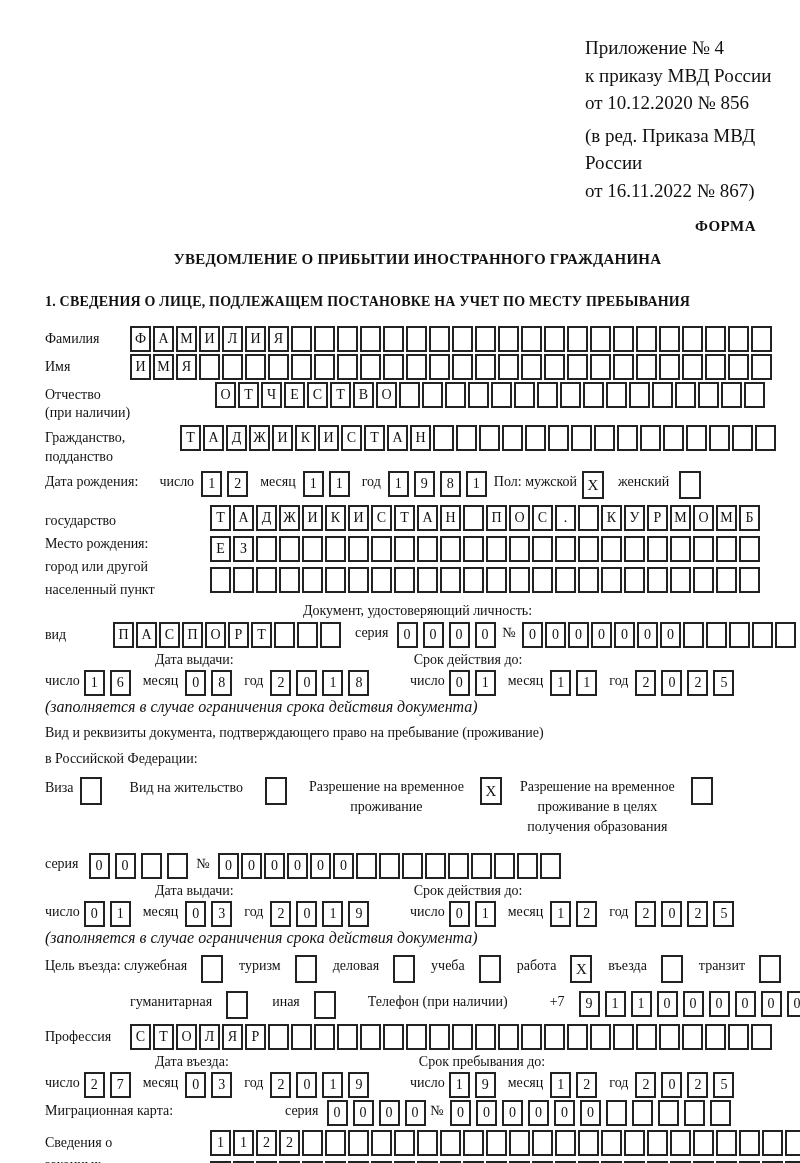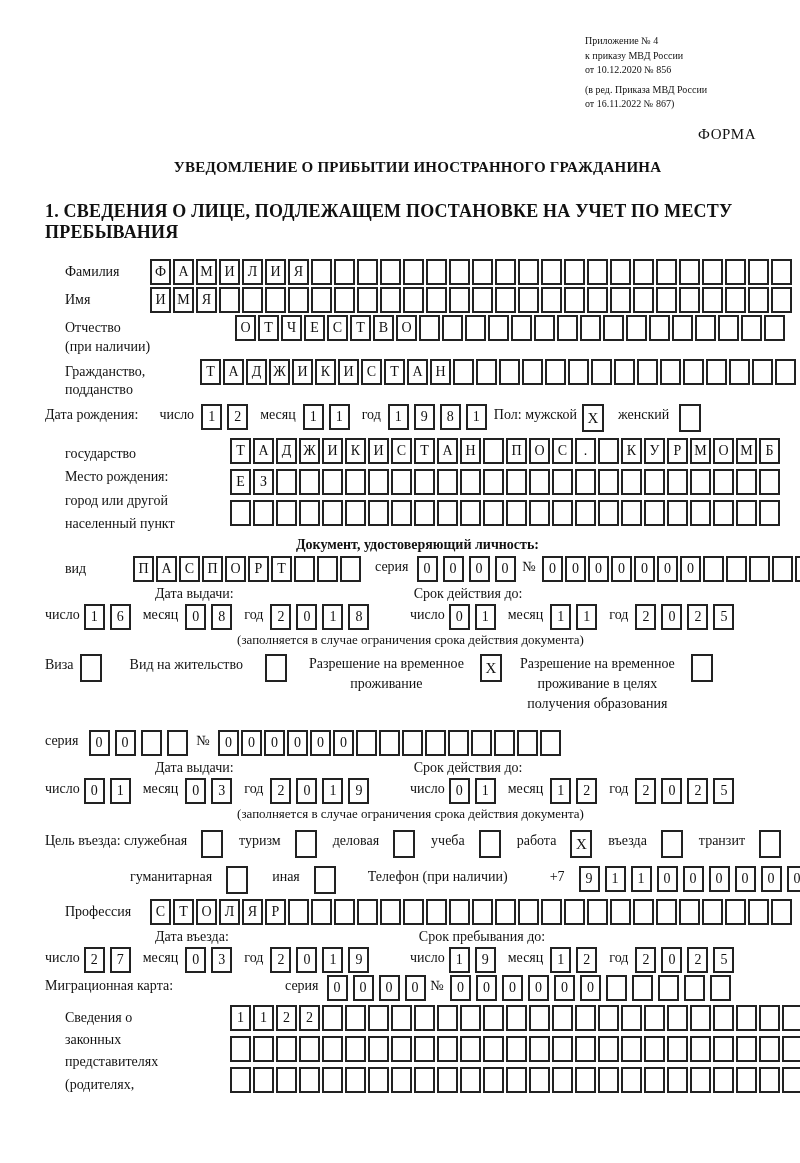--- a/index.html
+++ b/index.html
@@ -1,42 +1,42 @@
 <!DOCTYPE html>
 <html><head>
 <meta charset="utf-8">
 <style>
   html,body{margin:0;padding:0;background:#fff;}
   .page{width:800px;height:1163px;box-sizing:border-box;background:#fff;color:#111;
         font-family:"Liberation Serif", serif;font-size:14px;
         padding:34px 10px 0 45px;overflow:hidden;position:relative;}
   
   .hdr{display:flex;}
-  .appendix{margin-left:auto;width:195px;font-size:10px;line-height:1.45;margin-right:10px;}
+  .appendix{margin-left:auto;width:195px;font-size:19px;line-height:1.45;margin-right:10px;}
   .appendix .grp2{margin-top:5px;}
-  .forma{text-align:right;font-weight:normal;font-size:15px;letter-spacing:.5px;margin:14px 34px 0 0;}
+  .forma{text-align:right;font-weight:bold;font-size:15px;letter-spacing:.5px;margin:14px 34px 0 0;}
   .title{
     text-align:center;font-weight:bold;font-size:15px;line-height:1.55;margin-top:13px;letter-spacing:.2px;}
   .t-underline{display:inline-block;width:58px;border-bottom:2px solid #333;margin-left:10px;}
-  .sect{font-weight:bold;font-size:18px;margin-top:22px;letter-spacing:.2px;}
+  .sect{font-weight:bold;font-size:14px;margin-top:22px;letter-spacing:.2px;}
   
   .frow{display:flex;align-items:flex-start;margin-bottom:2px;}
-  .flabel{flex:none;line-height:1.35;margin-left:20px;}
+  .flabel{flex:none;line-height:1.35;}
   .cells{display:flex;flex:none;}
   .cell{flex:none;display:inline-block;box-sizing:border-box;width:21px;height:26px;border:2px solid #222;
         margin-right:2px;text-align:center;line-height:22px;font-size:14px;}
   .gap .cell{margin-right:5px;}
   .cbox{flex:none;display:inline-block;box-sizing:border-box;width:22px;height:28px;border:2px solid #222;
         text-align:center;line-height:24px;font-size:15px;}
   .dl{margin:3px 7px 0 7px;flex:none;}
   .lead{margin-top:3px;flex:none;}
   .half-l{display:flex;align-items:flex-start;width:365px;flex:none;}
   .half-r{display:flex;align-items:flex-start;flex:none;}
   .datelbls{display:flex;margin:4px 0 2px 0;}
-  .note{font-size:13px;text-align:center;padding-right:14px;margin:1px 0 4px 0;}
+  .note{font-size:16px;text-align:left;padding-right:14px;margin:1px 0 4px 0;font-style:italic;}
   .para{line-height:1.8;margin-top:4px;}
   .pml{flex:none;text-align:center;line-height:1.45;}
   .permit-row{margin-top:6px;min-height:68px;}
   .purpose-row{align-items:flex-start;margin-top:8px;gap:8px;}
   .purpose-row .cbox{margin:0 8px 0 6px;}
   .mr-cells .frow{margin-bottom:5px;}
 </style>
 </head>
 <body>
 
@@ -311,21 +311,21 @@
             <span class="cell"></span>
             <span class="cell"></span>
             <span class="cell"></span>
             <span class="cell"></span>
             <span class="cell"></span>
           </span>
         </div>
     </span>
   </div>
 
-  <div style="text-align:center;font-weight:bold;margin:0 0 3px 0">Документ, удостоверяющий личность:</div>
+  <div style="text-align:center;font-weight:normal;margin:0 0 3px 0">Документ, удостоверяющий личность:</div>
 
   <div class="frow">
     <span class="flabel" style="width:68px;margin-top:4px">вид</span>
     <span class="cells">
         <span class="cell">П</span>
         <span class="cell">А</span>
         <span class="cell">С</span>
         <span class="cell">П</span>
         <span class="cell">О</span>
         <span class="cell">Р</span>
@@ -398,20 +398,24 @@
       <span class="cells gap">
           <span class="cell">2</span>
           <span class="cell">0</span>
           <span class="cell">2</span>
           <span class="cell">5</span>
         </span>
     </span>
   </div>
   <div class="note">(заполняется в случае ограничения срока действия документа)</div>
 
+  <div class="para">
+    <div>Вид и реквизиты документа, подтверждающего право на пребывание (проживание)</div>
+    <div>в Российской Федерации:</div>
+  </div>
 
   <div class="frow permit-row">
     <span class="lead">Виза</span>
     <span class="cbox" style="margin:0 28px 0 6px"></span>
     <span class="lead">Вид на жительство</span>
     <span class="cbox" style="margin:0 22px 0 22px"></span>
     <span class="pml">
       <div>Разрешение на временное</div>
       <div>проживание</div>
     </span>

